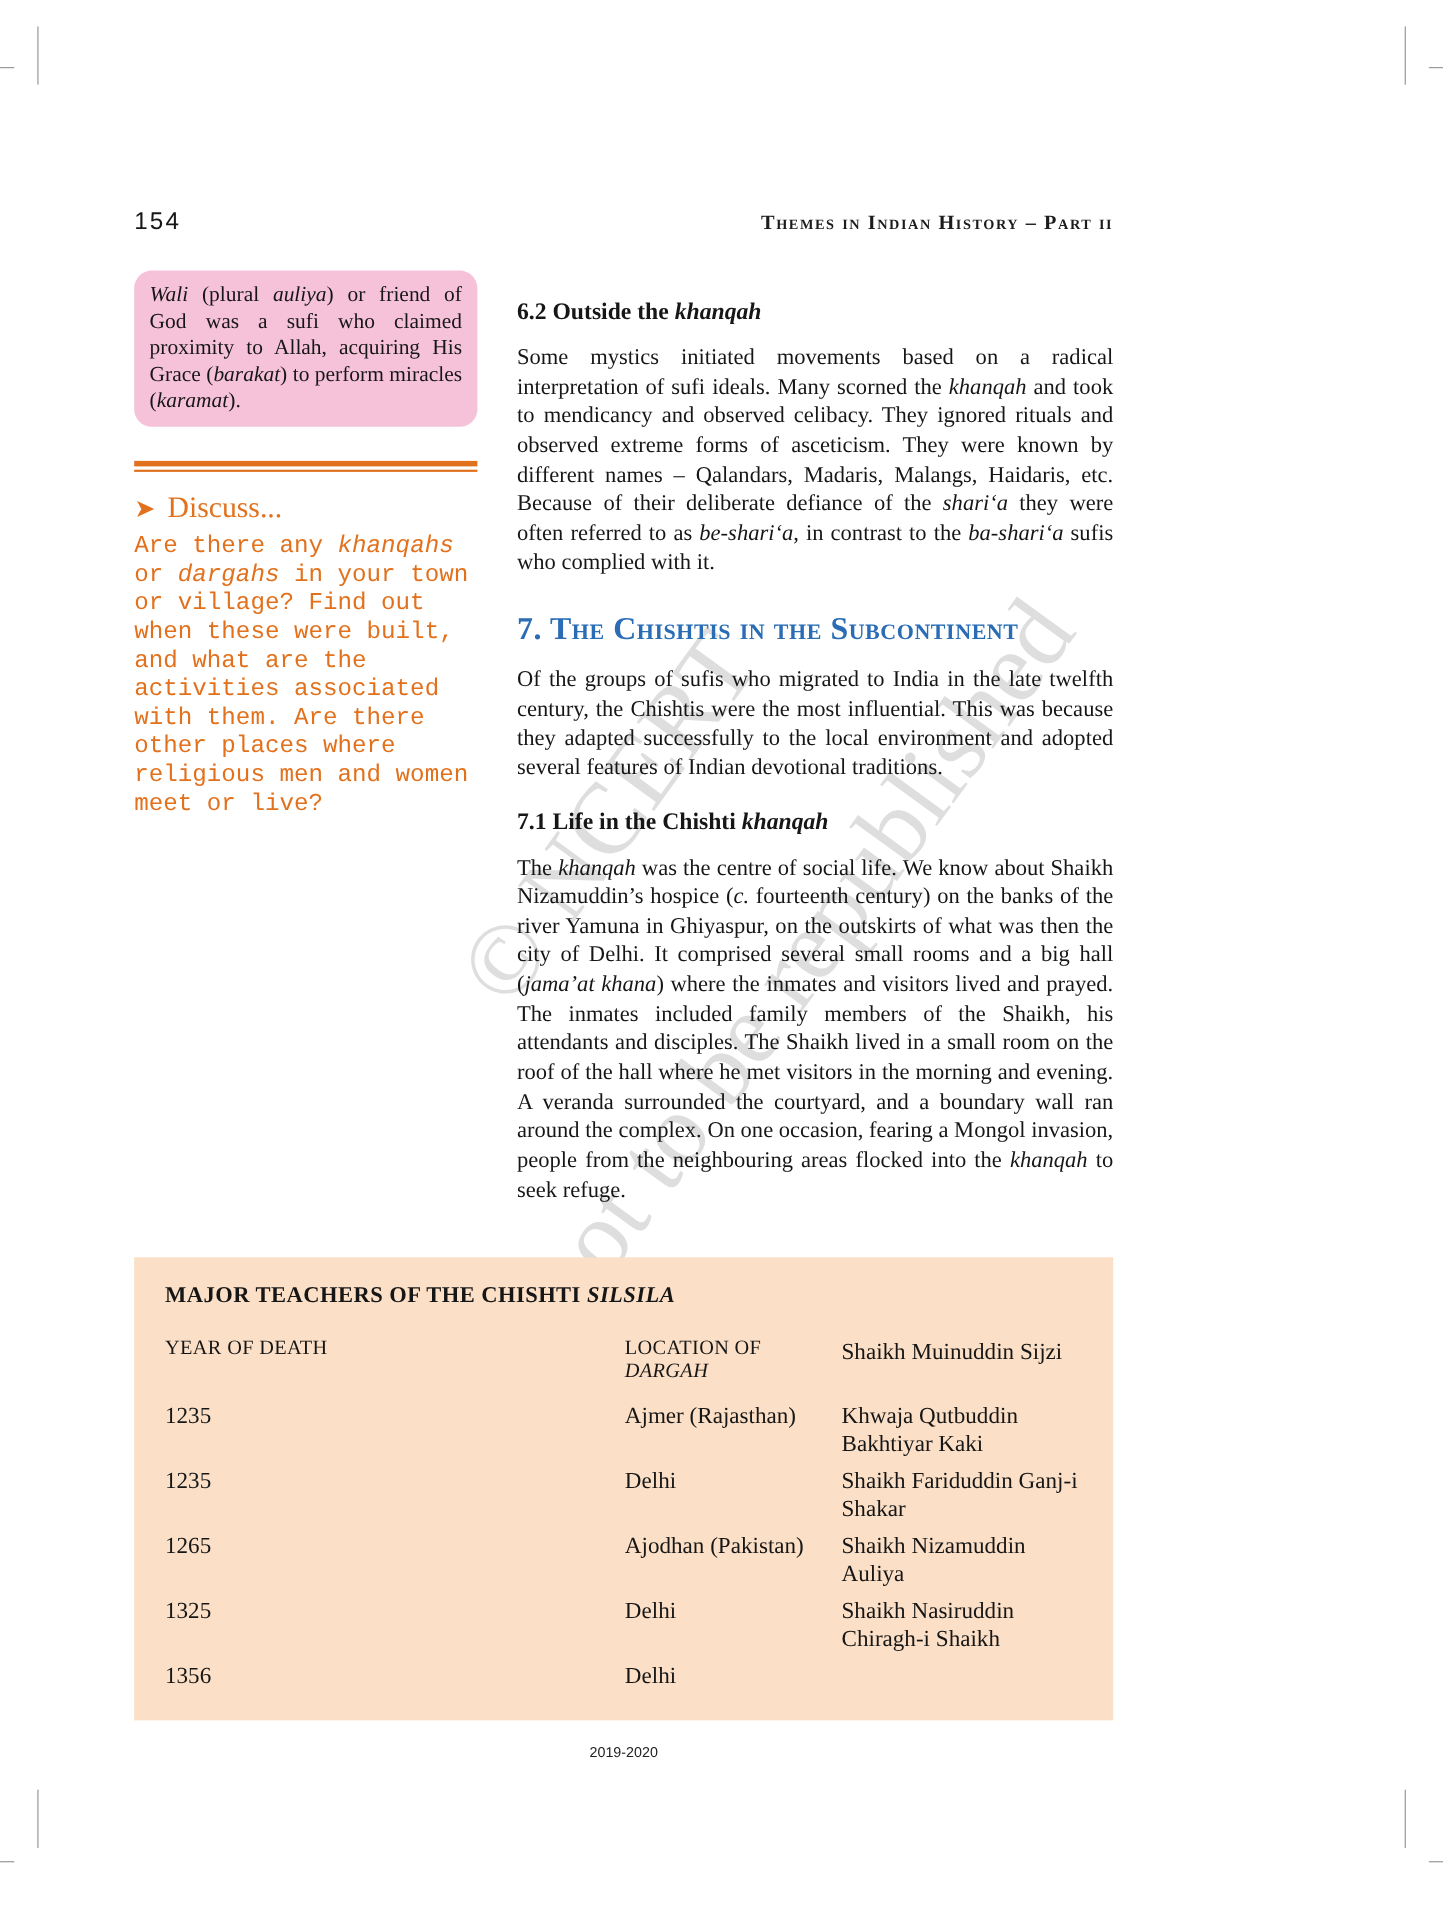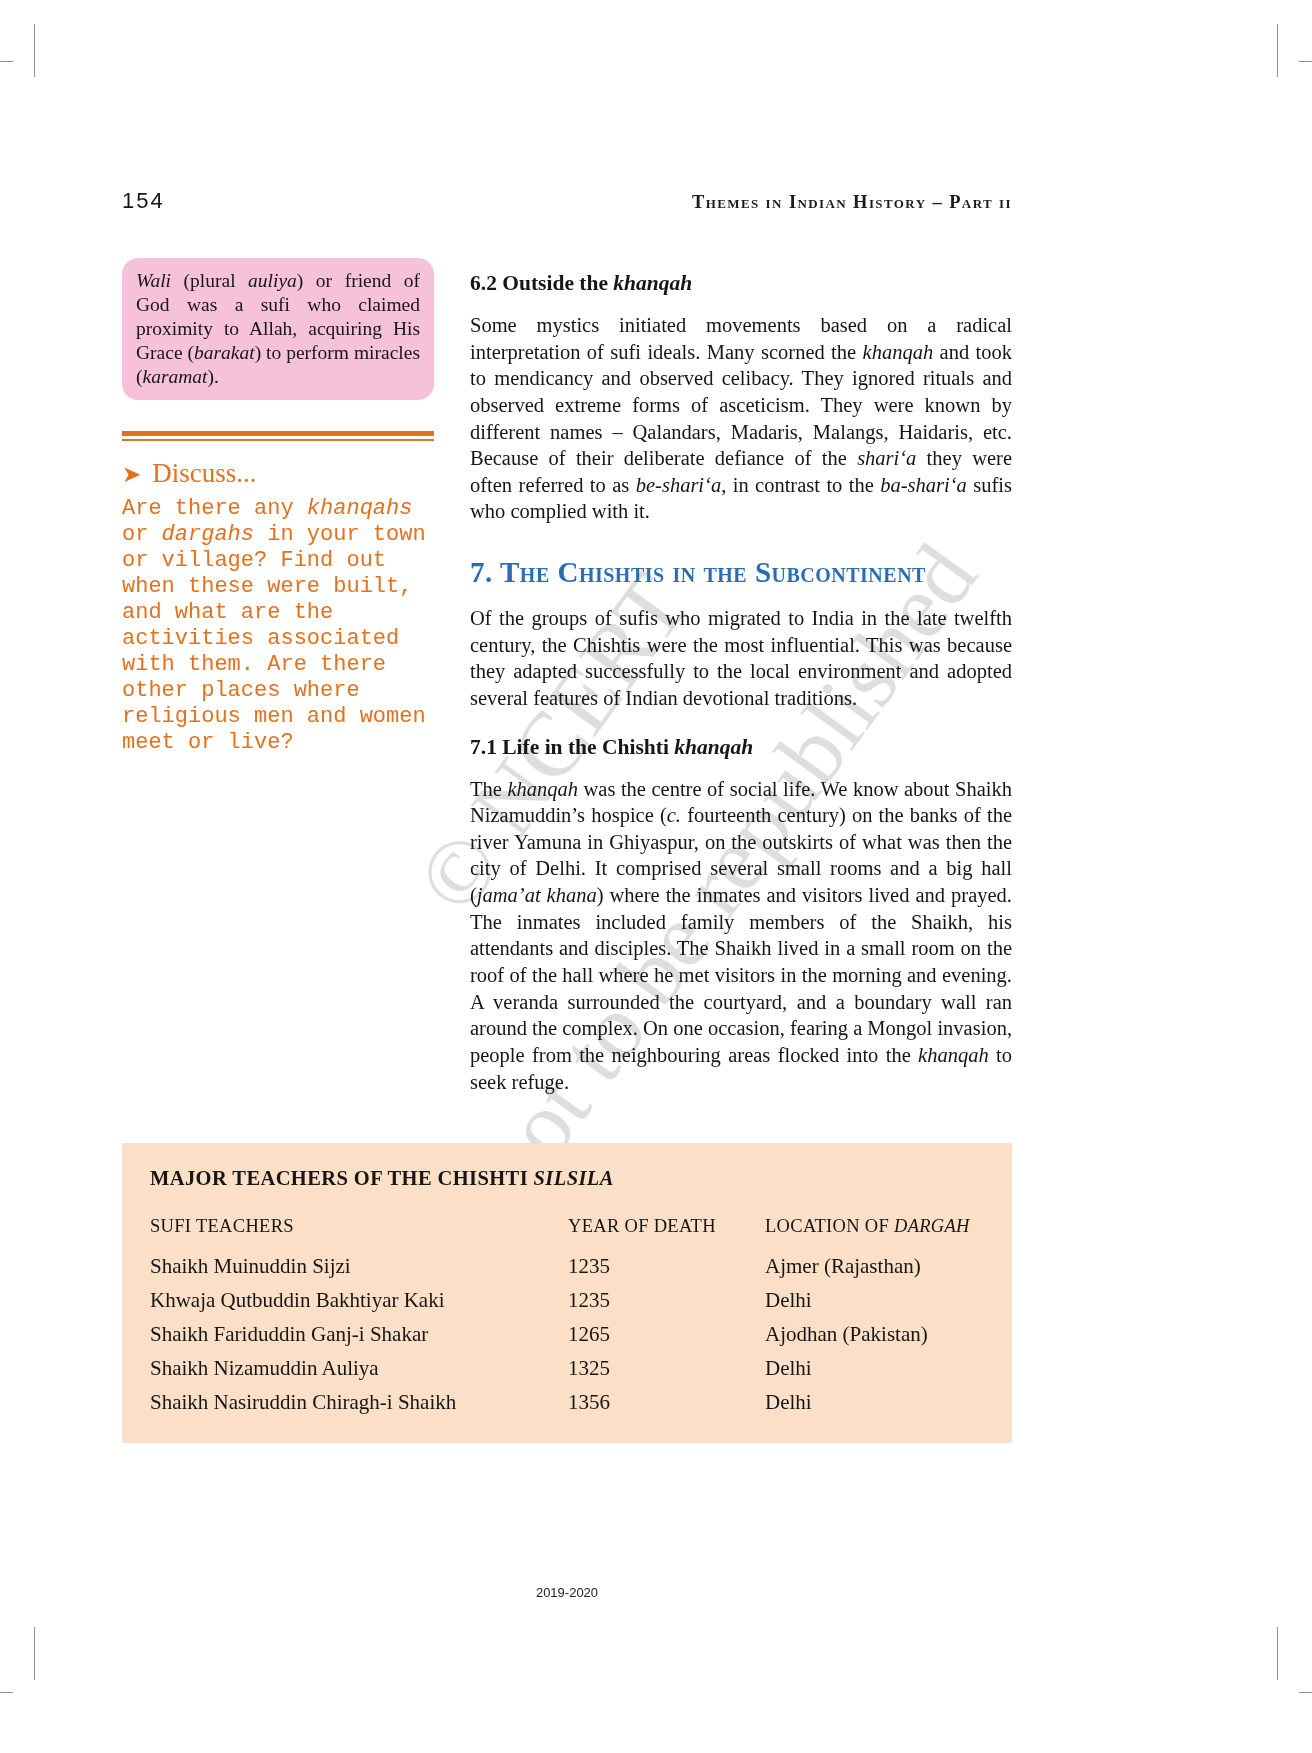--- a/index.html
+++ b/index.html
@@ -30,21 +30,21 @@
 
   
   .header {
     position:absolute; left:122px; top:188px; width:890px; z-index:2;
     display:flex; justify-content:space-between; align-items:baseline;
   }
   .page-num { font-family:"Liberation Sans", sans-serif; font-weight:normal; font-size:22px; letter-spacing:2px; }
   .running-head { font-variant:small-caps; font-weight:bold; font-size:18.5px; letter-spacing:1.4px; color:#1c1c1c; }
 
   
-  .left-col { position:absolute; left:122px; top:258px; width:312px; z-index:2; }
+  .left-col { position:absolute; left:122px; top:246px; width:312px; z-index:2; }
   .wali-box {
     background:#f6c2d9; border-radius:16px; padding:11px 14px;
     font-size:19.5px; line-height:1.23; text-align:justify;
   }
   .discuss-rule {
     margin-top:31px; height:10px;
     border-top:5px solid #e2711d; border-bottom:2px solid #e2711d;
   }
   .discuss-head {
     margin-top:17px; display:flex; align-items:center; gap:11px;
@@ -126,21 +126,20 @@
     <div class="h-blue">7. The Chishtis in the Subcontinent</div>
     <div class="para">Of the groups of sufis who migrated to India in the late twelfth century, the Chishtis were the most influential. This was because they adapted successfully to the local environment and adopted several features of Indian devotional traditions.</div>
 
     <div class="h-sub2">7.1 Life in the Chishti <i>khanqah</i></div>
     <div class="para">The <i>khanqah</i> was the centre of social life. We know about Shaikh Nizamuddin’s hospice (<i>c.</i> fourteenth century) on the banks of the river Yamuna in Ghiyaspur, on the outskirts of what was then the city of Delhi. It comprised several small rooms and a big hall (<i>jama’at khana</i>) where the inmates and visitors lived and prayed. The inmates included family members of the Shaikh, his attendants and disciples. The Shaikh lived in a small room on the roof of the hall where he met visitors in the morning and evening. A veranda surrounded the courtyard, and a boundary wall ran around the complex. On one occasion, fearing a Mongol invasion, people from the neighbouring areas flocked into the <i>khanqah</i> to seek refuge.</div>
   </div>
 
   <div class="chishti-table">
     <div class="table-title">MAJOR TEACHERS OF THE CHISHTI <i>SILSILA</i></div>
     <div class="t-grid">
-      <div class="t-header">SUFI TEACHERS</div>
       <div class="t-header">YEAR OF DEATH</div>
       <div class="t-header">LOCATION OF <i>DARGAH</i></div>
 
       <div>Shaikh Muinuddin Sijzi</div>
       <div>1235</div>
       <div>Ajmer (Rajasthan)</div>
 
       <div>Khwaja Qutbuddin Bakhtiyar Kaki</div>
       <div>1235</div>
       <div>Delhi</div>

